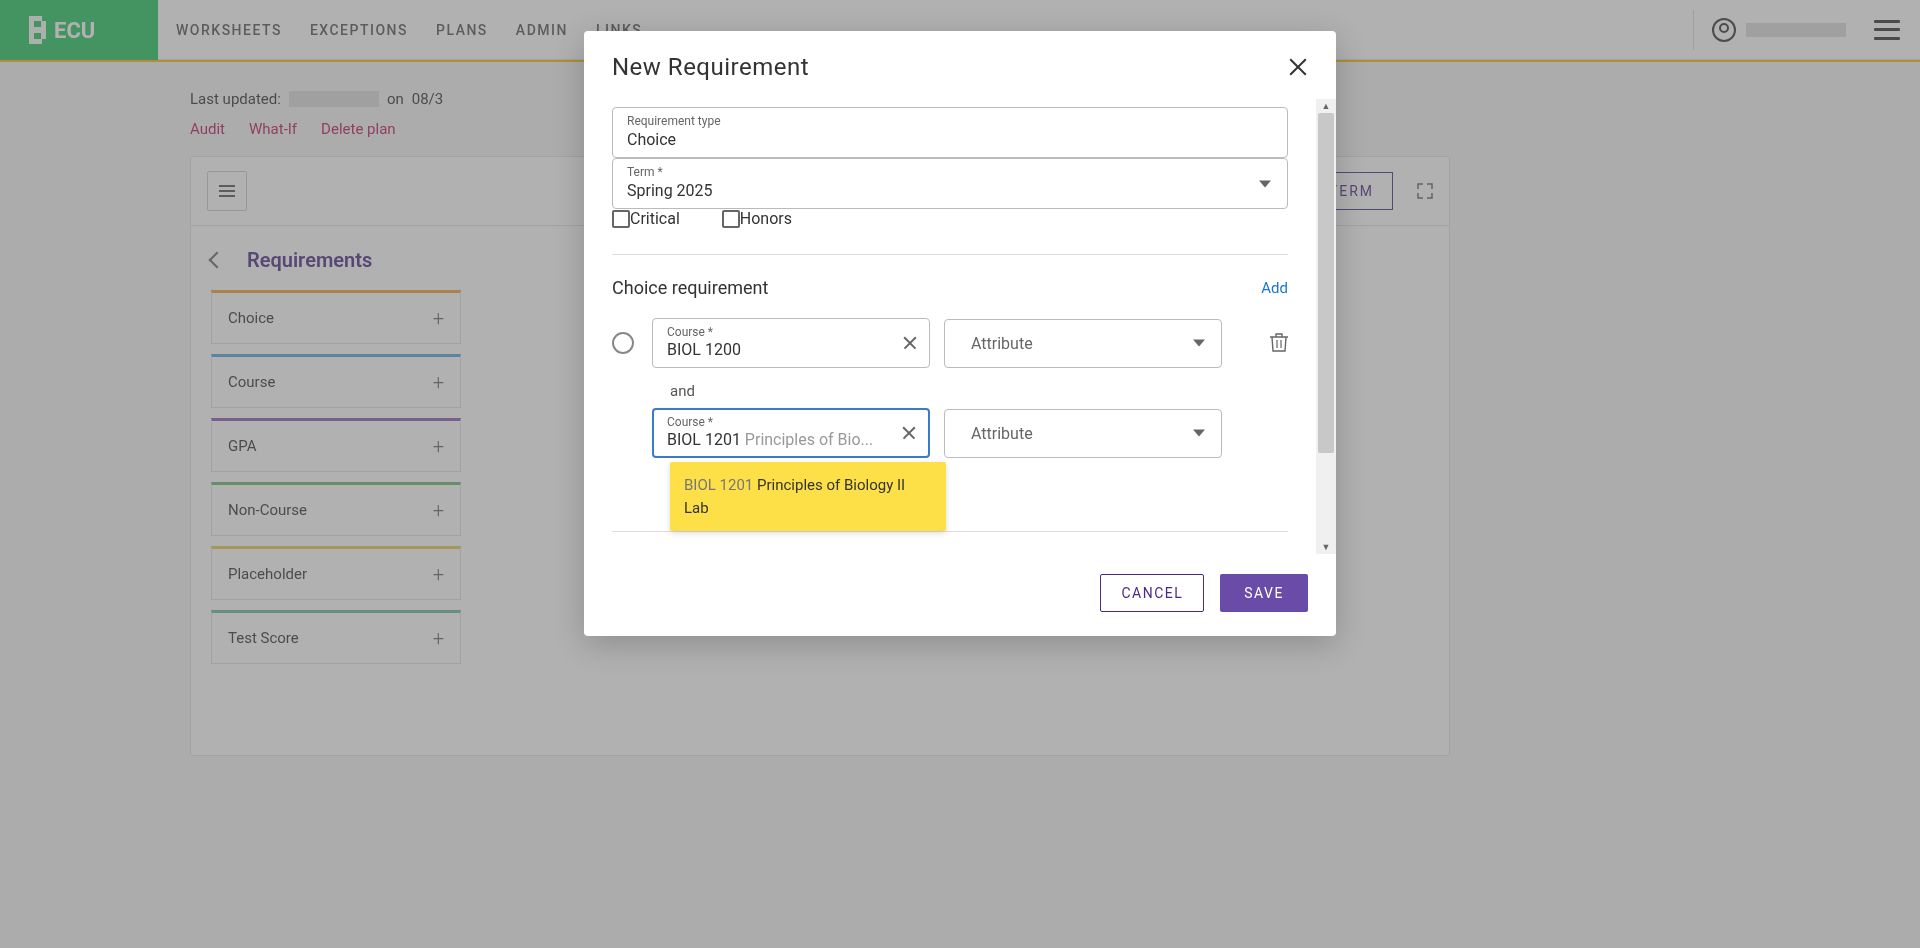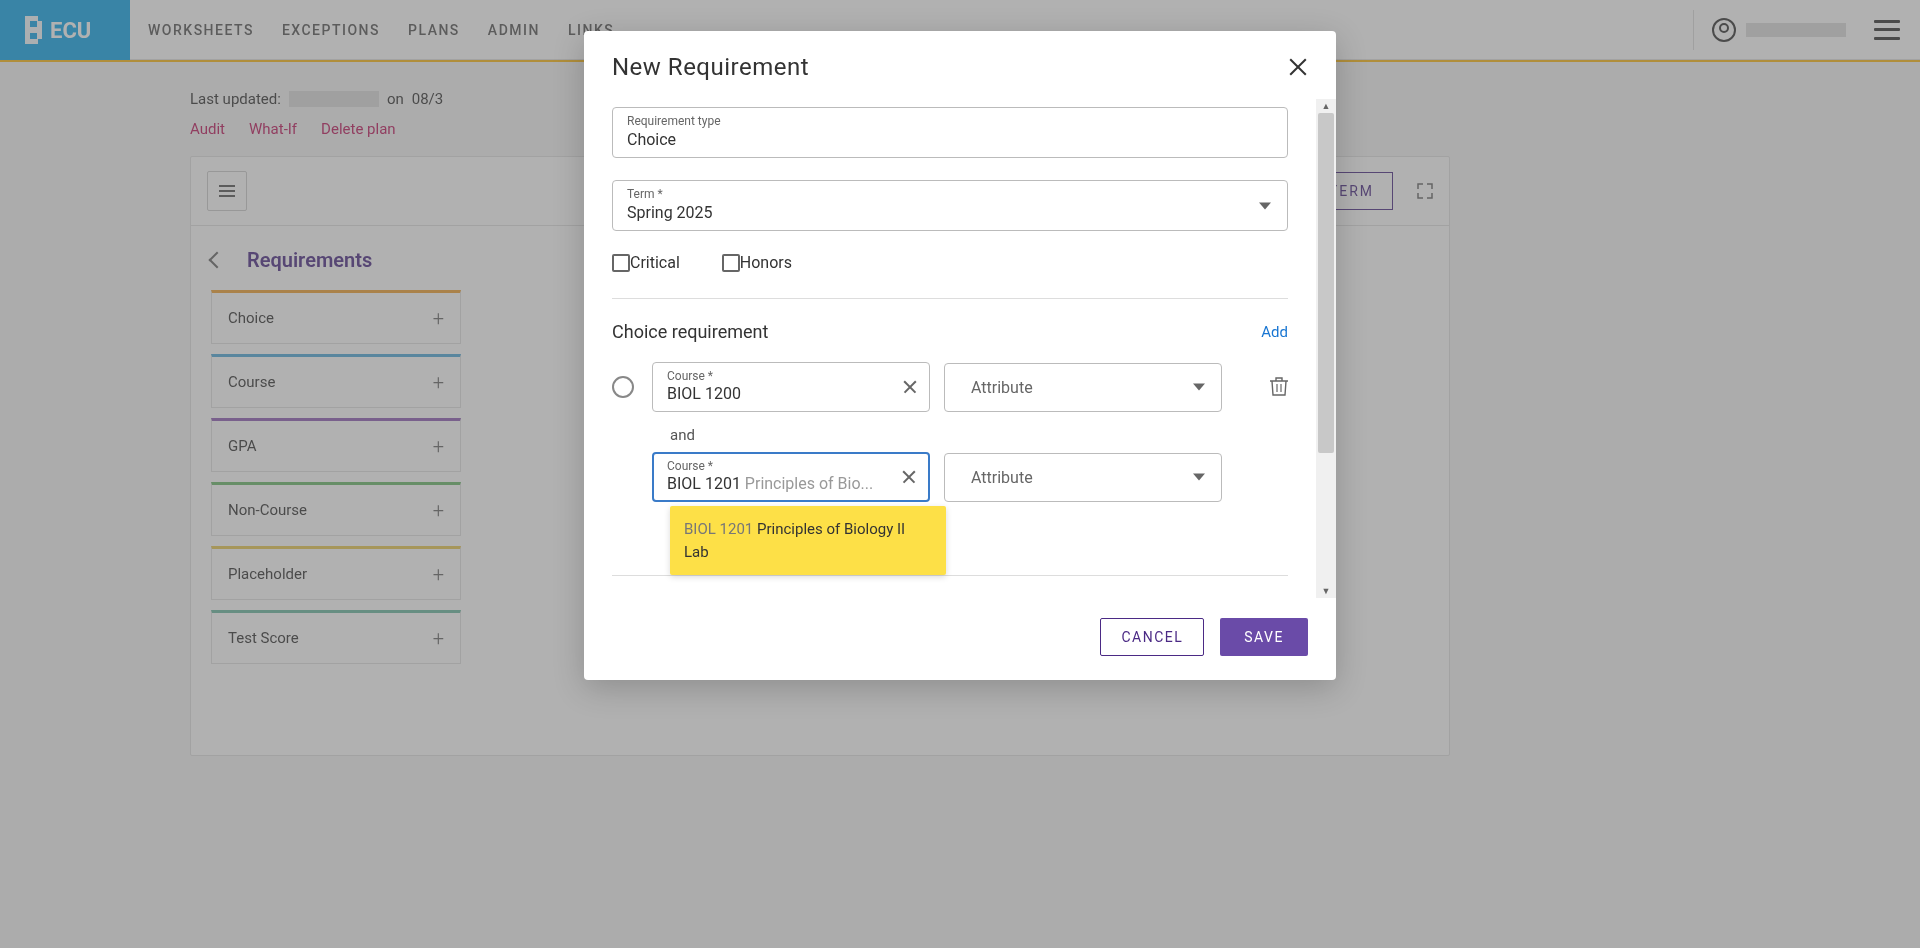--- a/index.html
+++ b/index.html
@@ -1,20 +1,20 @@
 <!DOCTYPE html>
 <html><head>
 <meta charset="utf-8">
 <style>
   * { box-sizing: border-box; margin: 0; padding: 0; font-family: -apple-system, BlinkMacSystemFont, "Segoe UI", Roboto, Arial, sans-serif; }
   body { background: #f5f5f5; width: 1920px; height: 948px; overflow: hidden; position: relative; }
 
   
   .header { height: 60px; background: #fff; display: flex; align-items: center; border-bottom: 1px solid #e0e0e0; }
-  .logo-box { width: 130px; height: 60px; background: #0ea5e9; display: flex; align-items: center; justify-content: flex-end; }
+  .logo-box { width: 158px; height: 60px; background: #22c55e; display: flex; align-items: center; justify-content: center; }
   .logo-box svg { width: 110px; height: 38px; }
   .nav-items { display: flex; gap: 28px; margin-left: 18px; }
   .nav-item { color: #555; font-size: 14px; letter-spacing: 1.5px; font-weight: 500; cursor: pointer; }
   .header-right { margin-left: auto; display: flex; align-items: center; gap: 10px; padding-right: 20px; }
   .user-circle-icon { width: 24px; height: 24px; border: 2px solid #333; border-radius: 50%; display: flex; align-items: center; justify-content: center; }
   .user-inner { width: 10px; height: 10px; border: 2px solid #333; border-radius: 50%; margin-top: -4px; }
   .user-box { width: 100px; height: 14px; background: #ddd; }
   .hamburger-main { width: 26px; height: 20px; display: flex; flex-direction: column; justify-content: space-between; cursor: pointer; margin-left: 18px; }
   .hamburger-main span { height: 3px; background: #333; border-radius: 1px; }
 
@@ -62,21 +62,21 @@
   .close-x::before, .close-x::after { content: ''; position: absolute; width: 22px; height: 2px; background: #333; top: 9px; left: -1px; }
   .close-x::before { transform: rotate(45deg); }
   .close-x::after { transform: rotate(-45deg); }
 
   .modal-body-wrap { display: flex; flex: 1; overflow: hidden; }
   .modal-body { flex: 1; padding: 8px 28px 0 28px; overflow-y: auto; }
   .fake-scroll { width: 20px; background: #f0f0f0; position: relative; }
   .scroll-arrow { width: 20px; height: 14px; background: #f0f0f0; display: flex; align-items: center; justify-content: center; font-size: 9px; color: #666; cursor: pointer; }
   .scroll-thumb { position: absolute; top: 14px; left: 2px; width: 16px; height: 340px; background: #c8c8c8; border-radius: 2px; }
 
-  .field { border: 1px solid #bbb; border-radius: 4px; padding: 6px 14px 8px 14px; margin-bottom: 22px; position: relative; background: #fff; }
+  .field { border: 1px solid #bbb; border-radius: 4px; padding: 6px 14px 8px 14px; position: relative; background: #fff; }
   .field-label { font-size: 12px; color: #666; display: block; margin-bottom: 2px; }
   .field-value { font-size: 16px; color: #333; }
   .field-caret { position: absolute; right: 16px; top: 50%; transform: translateY(-50%); }
   .caret-down { width: 0; height: 0; border-left: 6px solid transparent; border-right: 6px solid transparent; border-top: 7px solid #666; }
 
   .checkbox-row { display: flex; gap: 42px; margin-bottom: 26px; }
   .checkbox-item { display: flex; align-items: center; gap: 0; font-size: 16px; color: #333; cursor: pointer; }
   .checkbox-box { width: 18px; height: 18px; border: 2px solid #666; border-radius: 2px; }
 
   .divider { height: 1px; background: #ddd; margin-bottom: 22px; }

